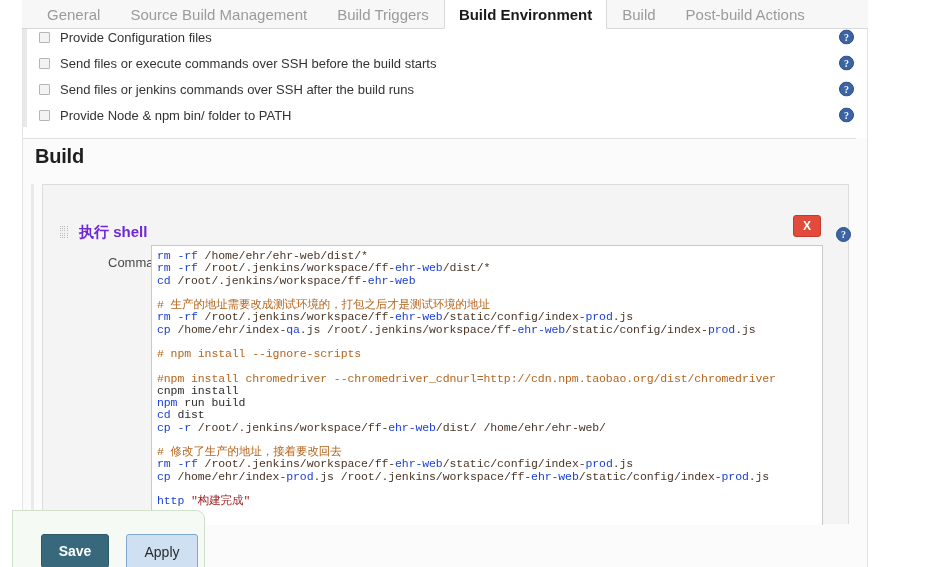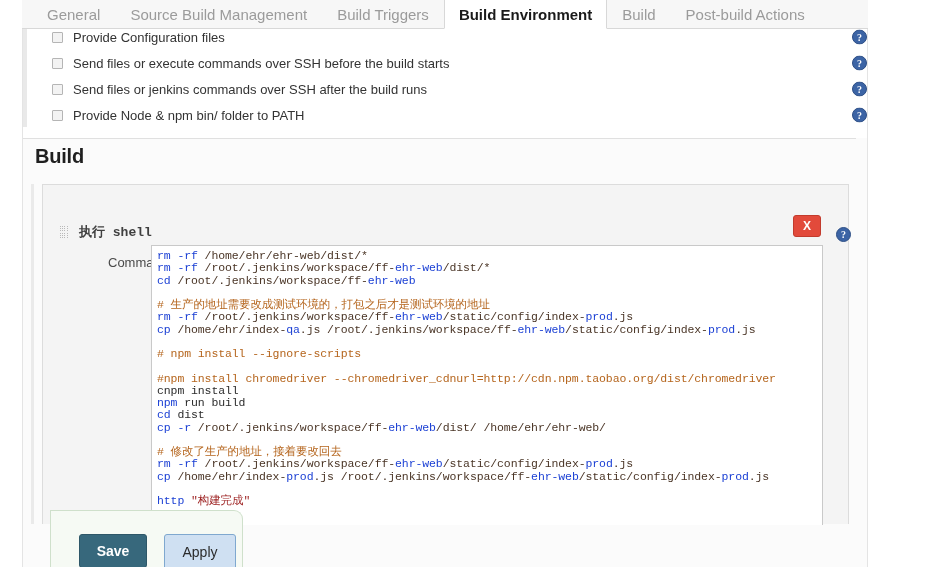--- a/index.html
+++ b/index.html
@@ -88,21 +88,21 @@
     left: 0px;
     top: 0px;
     width: 4px;
     height: 98px;
     background: #e9e9e9;
   }
 
   
   .cb-list {
     position: absolute;
-    left: 29px;
+    left: 16px;
     top: -5px;
     width: 820px;
   }
   .cb-row {
     position: relative;
     height: 26px;
     display: flex;
     align-items: center;
   }
   .cb-box {
@@ -194,24 +194,23 @@
     position: absolute;
     width: 1px;
     height: 1px;
     background: #b9b9b9;
   }
 
   .builder-title {
     position: absolute;
     left: 36px;
     top: 38px;
-    font-size: 13px;
+    font-size: 15px;
     font-weight: bold;
-    color: #404040;
-    font-family: Liberation Mono, monospace;
+    color: #6d28d9;
   }
 
   .delete-btn {
     position: absolute;
     left: 750px;
     top: 30px;
     width: 28px;
     height: 22px;
     background: #e24a3b;
     border: 1px solid #c23b2d;
@@ -276,21 +275,20 @@
     left: 12px;
     top: 510px;
     width: 193px;
     height: 57px;
     background: #f6faf4;
     border: 1px solid #cfe0cb;
     border-bottom: none;
     border-top-right-radius: 9px;
     box-sizing: border-box;
     z-index: 20;
-    margin-left: 38px;
   }
   .btn {
     position: absolute;
     font-family: "Liberation Sans", sans-serif;
     font-size: 14px;
     font-weight: bold;
     border-radius: 3px;
     cursor: pointer;
     box-sizing: border-box;
   }

